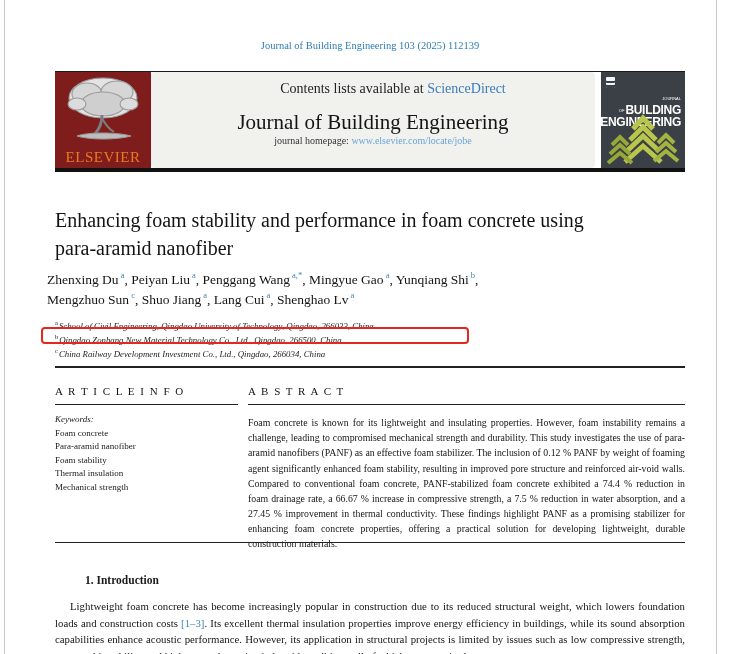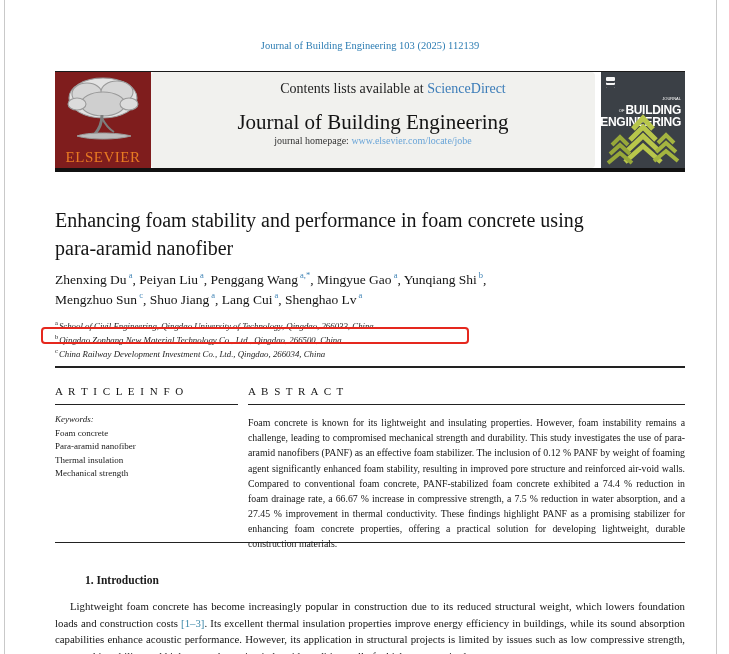--- a/index.html
+++ b/index.html
@@ -54,21 +54,21 @@
   }
   .cover-journal-of { font-size:4px; font-weight:normal; letter-spacing:0; margin-right:1px; vertical-align:2px; }
   .cover-trees { position:absolute; bottom:0; left:0; }
 
   
   .article-title {
     position:absolute; left:55px; top:207px; width:630px;
     font-size:20px; font-weight:normal; color:#141414; line-height:1.38;
   }
   .authors {
-    position:absolute; left:55px; top:269px; width:630px;
+    position:absolute; left:47px; top:269px; width:630px;
     font-size:13.5px; color:#141414; line-height:1.45;
   }
   .authors sup { font-size:8.5px; color:#3f83b5; margin-left:2px; }
   .affiliations {
     position:absolute; left:55px; top:318px; width:630px;
     font-style:italic; font-size:8.8px; line-height:1.4; color:#222;
   }
   .affiliations sup { font-size:6.5px; font-style:normal; margin-right:1px; }
   .red-box {
     position:absolute; left:-14px; top:9px; width:428px; height:17px;
@@ -176,20 +176,21 @@
 <div class="sep-rule"></div>
 
 <div class="cols">
   <div class="left-col">
     <div class="col-heading">A R T I C L E  I N F O</div>
     <div class="col-rule"></div>
     <div class="keywords">
       <div class="keywords-label">Keywords:</div>
       <div>Foam concrete</div>
       <div>Para-aramid nanofiber</div>
+      <div>Foam stability</div>
       <div>Thermal insulation</div>
       <div>Mechanical strength</div>
     </div>
   </div>
   <div class="right-col">
     <div class="col-heading">A B S T R A C T</div>
     <div class="col-rule"></div>
     <div class="abstract-text">Foam concrete is known for its lightweight and insulating properties. However, foam instability remains a challenge, leading to compromised mechanical strength and durability. This study investigates the use of para-aramid nanofibers (PANF) as an effective foam stabilizer. The inclusion of 0.12 % PANF by weight of foaming agent significantly enhanced foam stability, resulting in improved pore structure and reinforced air-void walls. Compared to conventional foam concrete, PANF-stabilized foam concrete exhibited a 74.4 % reduction in foam drainage rate, a 66.67 % increase in compressive strength, a 7.5 % reduction in water absorption, and a 27.45 % improvement in thermal conductivity. These findings highlight PANF as a promising stabilizer for enhancing foam concrete properties, offering a practical solution for developing lightweight, durable construction materials.</div>
   </div>
 </div>

